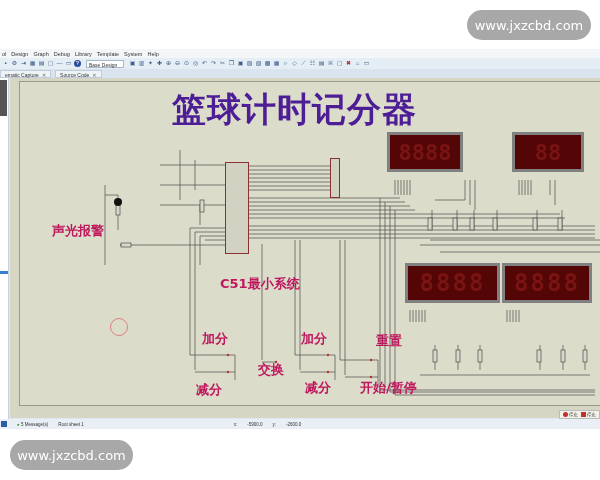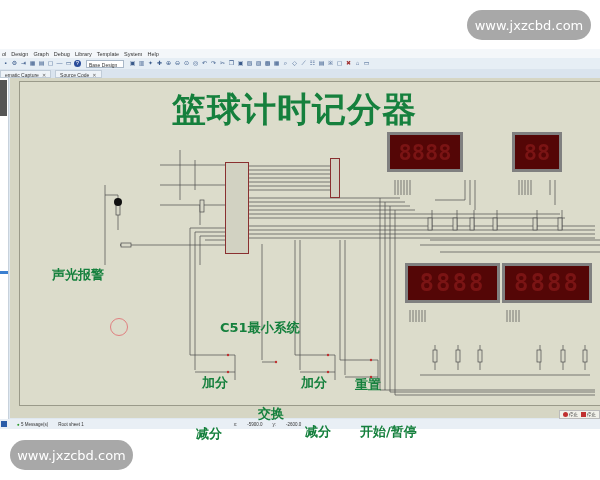--- a/index.html
+++ b/index.html
@@ -16,22 +16,22 @@
   .tab{padding:0 4px;height:8px;line-height:8px;background:#eef3f8;border:1px solid #c0ccd8;box-sizing:border-box;}
   .tab-x{margin-left:3px;color:#666;}
   .leftpanel{position:absolute;left:0;top:29px;width:8px;height:341px;background:#ffffff;border-right:1px solid #c8d2dc;}
   .leftpanel .sel{position:absolute;left:0;top:193px;width:8px;height:3px;background:#3a7fd0;}
   .leftpanel .thumb{position:absolute;left:0;top:2px;width:7px;height:36px;background:#555;}
   .canvas{position:absolute;left:10px;top:29px;width:590px;height:340px;background:#d6d6c4;}
   .sheet{position:absolute;left:9px;top:3px;width:581px;height:323px;background:#dcdccb;border:1px solid #9a9a8a;border-right:none;}
   .statusbar{position:absolute;left:0;top:370px;width:600px;height:10px;background:#e9eff5;font-size:4.5px;color:#333;display:flex;align-items:center;gap:10px;}
   .stop-btns{position:absolute;right:0;top:361px;display:flex;gap:3px;font-size:4.5px;background:#f1f1ea;padding:1px 3px;border:1px solid #bbb;}
   .red-dot{display:inline-block;width:5px;height:5px;border-radius:50%;background:#c03030;margin-right:1px;vertical-align:middle;}
-  .title{position:absolute;left:172px;top:87px;font-size:34px;font-weight:bold;color:#15803d;letter-spacing:1px;font-family:"DejaVu Sans",sans-serif;}
-  .blue-label{position:absolute;color:#15803d;font-weight:bold;font-size:13px;font-family:"DejaVu Sans",sans-serif;margin-top:44px;}
+  .title{position:absolute;left:172px;top:87px;font-size:34px;font-weight:bold;color:#4c1d95;letter-spacing:1px;font-family:"DejaVu Sans",sans-serif;}
+  .blue-label{position:absolute;color:#be185d;font-weight:bold;font-size:13px;font-family:"DejaVu Sans",sans-serif;}
   .seg{position:absolute;background:#540606;border:3px solid #808080;box-sizing:border-box;display:flex;align-items:center;justify-content:space-around;padding:0 4px;}
   .digit{color:#7a1414;font-family:"DejaVu Sans Mono",monospace;font-weight:bold;}
   .chip{position:absolute;left:225px;top:162px;width:22px;height:90px;background:#d2d2c2;border:1px solid #8a3030;}
   .sp1{position:absolute;left:330px;top:158px;width:8px;height:38px;background:#d2d2c2;border:1px solid #8a3030;}
   svg.wires{position:absolute;left:0;top:0;}
   .cursor-ring{position:absolute;left:110px;top:318px;width:16px;height:16px;border:1.5px solid #e08080;border-radius:50%;}
 </style>
 </head>
 <body>
 
@@ -260,35 +260,35 @@
 </svg>
 
 <div class="chip"></div>
 <div class="sp1"></div>
 
 <div class="title">篮球计时记分器</div>
 
 <div class="seg" style="left:387px;top:132px;width:76px;height:40px;">
   <span class="digit" style="font-size:22px;">8888</span>
 </div>
-<div class="seg" style="left:512px;top:132px;width:50px;height:40px;">
+<div class="seg" style="left:512px;top:132px;width:72px;height:40px;">
   <span class="digit" style="font-size:22px;">88</span>
 </div>
 <div class="seg" style="left:405px;top:263px;width:95px;height:40px;">
   <span class="digit" style="font-size:24px;letter-spacing:2px;">8888</span>
 </div>
 <div class="seg" style="left:502px;top:263px;width:90px;height:40px;">
   <span class="digit" style="font-size:24px;letter-spacing:2px;">8888</span>
 </div>
 
 <div class="blue-label" style="left:52px;top:222px;">声光报警</div>
 <div class="blue-label" style="left:220px;top:275px;">C51最小系统</div>
 <div class="blue-label" style="left:202px;top:330px;">加分</div>
 <div class="blue-label" style="left:196px;top:381px;">减分</div>
 <div class="blue-label" style="left:258px;top:361px;">交换</div>
 <div class="blue-label" style="left:301px;top:330px;">加分</div>
 <div class="blue-label" style="left:305px;top:379px;">减分</div>
-<div class="blue-label" style="left:355px;top:332px;">重置</div>
+<div class="blue-label" style="left:376px;top:332px;">重置</div>
 <div class="blue-label" style="left:360px;top:379px;">开始/暂停</div>
 
 <div class="cursor-ring"></div>
 
 <div id="wm-bottom" class="wm">www.jxzcbd.com</div>
 
 </body></html>

